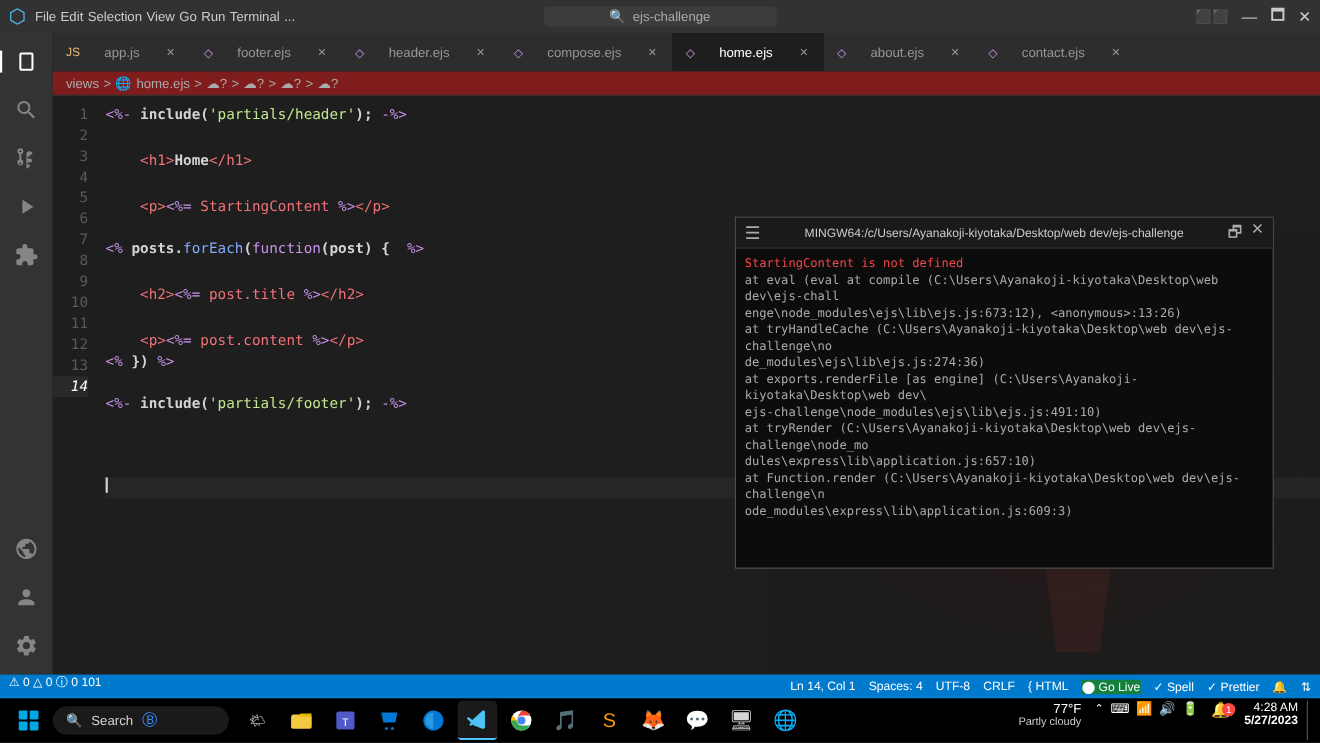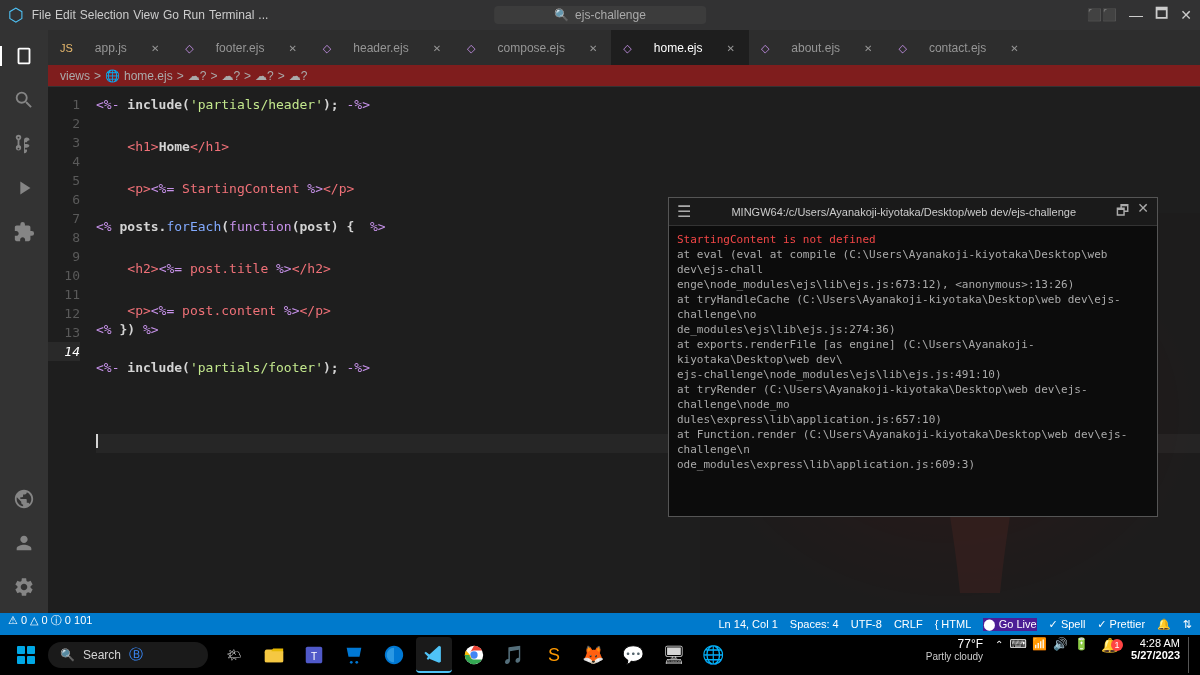--- a/index.html
+++ b/index.html
@@ -652,21 +652,21 @@
 </div>
 
 <div id="status-bar">
   <span class="status-item">⚠ 0  △ 0  ⓘ 0  101</span>
   <div id="status-bar-right">
     <span class="status-item">Ln 14, Col 1</span>
     <span class="status-item">Spaces: 4</span>
     <span class="status-item">UTF-8</span>
     <span class="status-item">CRLF</span>
     <span class="status-item">{ HTML</span>
-    <span class="status-item" style="background:#4c1d95;">⬤ Go Live</span>
+    <span class="status-item" style="background:#15803d;">⬤ Go Live</span>
     <span class="status-item">✓ Spell</span>
     <span class="status-item">✓ Prettier</span>
     <span class="status-item">🔔</span>
     <span class="status-item">⇅</span>
   </div>
 </div>
 
 <div id="taskbar">
 
   <div id="taskbar-start">

